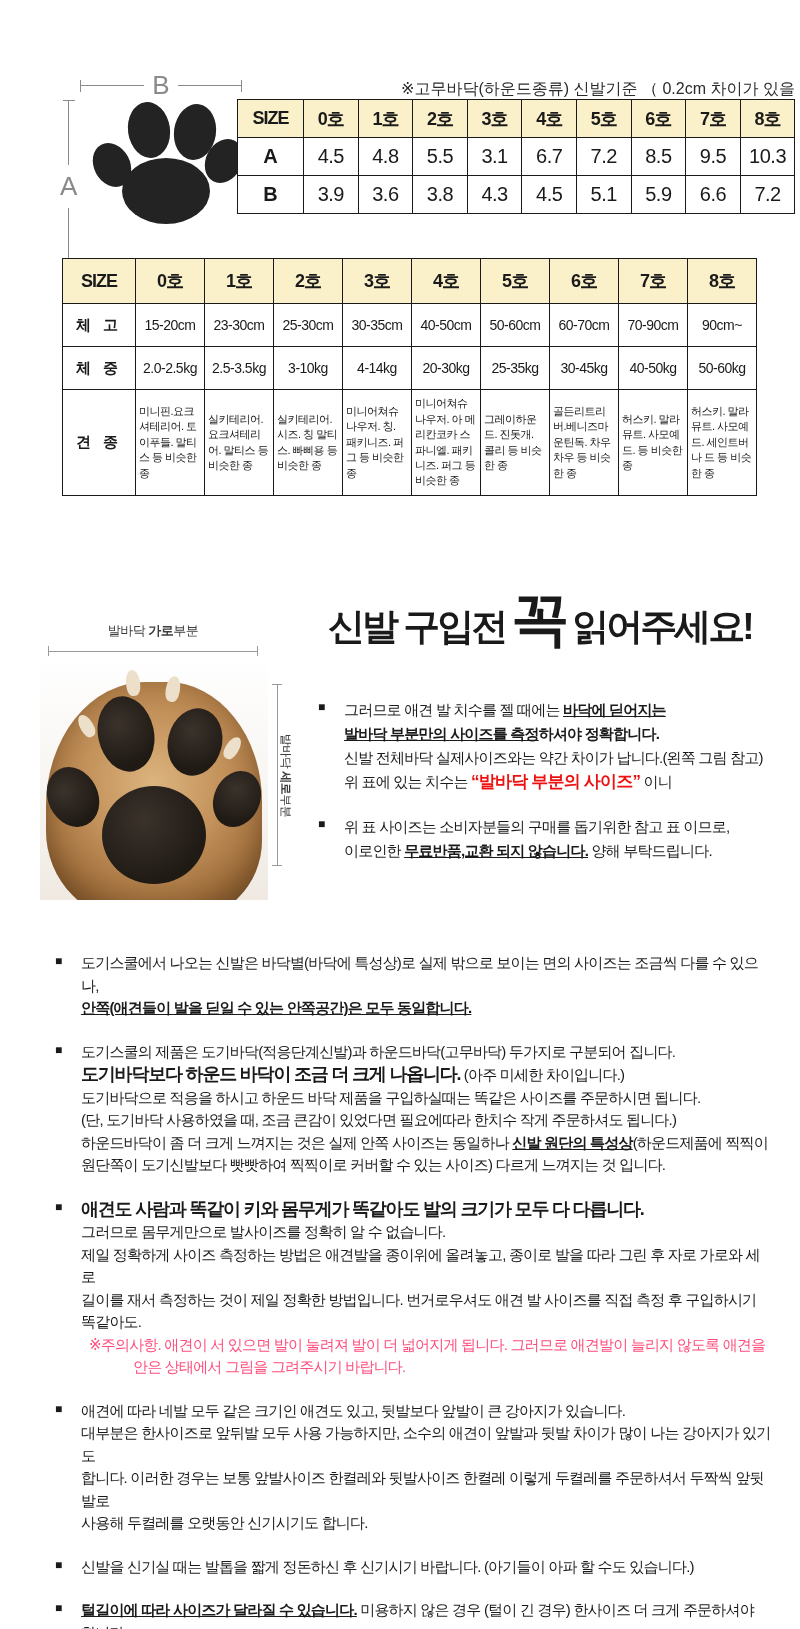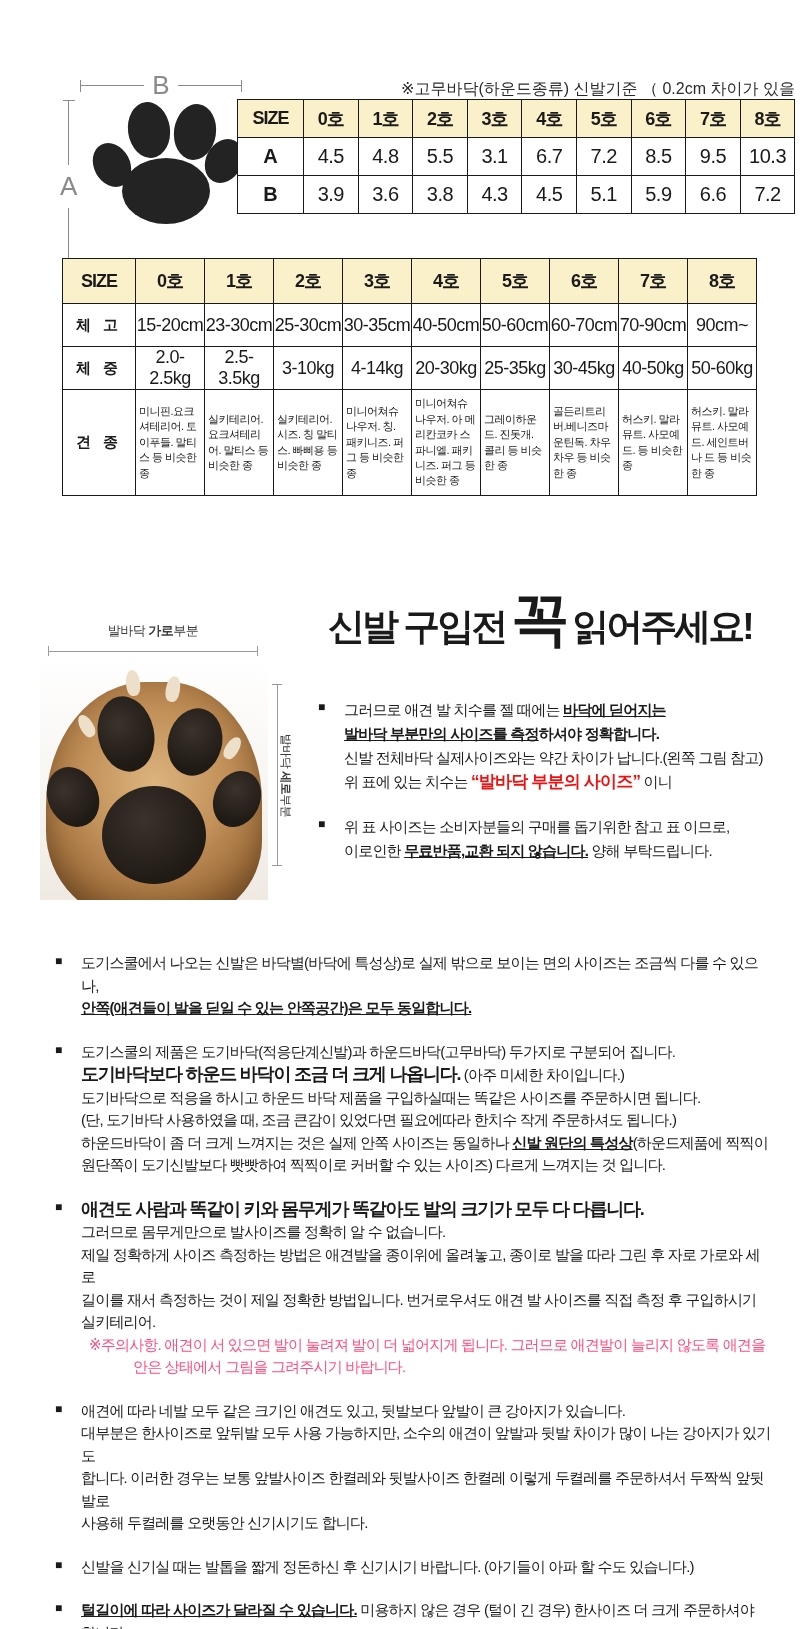--- a/index.html
+++ b/index.html
@@ -35,21 +35,21 @@
   #table1-wrap table{width:558px;}
   #table1-wrap tr{height:38px;}
   #table1-wrap tbody th{font-size:20px;font-weight:700;}
   #table1-wrap tbody td{font-size:20px;letter-spacing:-0.5px;}
   #table2-wrap{position:absolute;left:62px;top:258px;width:694px;}
   #table2-wrap table{width:694px;}
   #table2-wrap thead tr{height:45px;}
   #table2-wrap tbody tr{height:43px;}
   #table2-wrap tbody tr.tall{height:106px;}
   #table2-wrap tbody th{font-size:15px;font-weight:700;letter-spacing:4px;}
-  #table2-wrap tbody td{font-size:18px;letter-spacing:-0.5px;}
+  #table2-wrap tbody td{font-size:14px;letter-spacing:-0.5px;}
   #table2-wrap tbody tr.tall td{font-size:11px;text-align:left;padding:5px 3px;line-height:1.4;word-break:break-all;vertical-align:middle;letter-spacing:-0.5px;}
   
   #h-measure-label{position:absolute;left:50px;top:622px;width:206px;text-align:center;font-size:13px;color:#3c3c3c;letter-spacing:-0.5px;}
   #h-measure-label b{font-weight:800;}
   #h-measure{position:absolute;left:48px;top:646px;width:210px;display:flex;align-items:center;}
   #h-measure .tick{width:1px;height:10px;background:#9a9a9a;}
   #h-measure .mline{flex:1;height:1px;background:#9a9a9a;}
   #v-measure{position:absolute;left:272px;top:684px;height:182px;display:flex;flex-direction:column;align-items:center;}
   #v-measure .tick{height:1px;width:10px;background:#9a9a9a;}
   #v-measure .mline{flex:1;width:1px;background:#9a9a9a;}
@@ -322,21 +322,21 @@
         <div class="line"><span class="s-n">원단쪽이 도기신발보다 빳빳하여 찍찍이로 커버할 수 있는 사이즈) 다르게 느껴지는 것 입니다.</span></div>
       </div>
     </div>
     <div class="bullet">
       <div class="marker">■</div>
       <div class="content">
         <div class="line"><span class="s-big">애견도 사람과 똑같이 키와 몸무게가 똑같아도 발의 크기가 모두 다 다릅니다.</span></div>
         <div class="line"><span class="s-n">그러므로 몸무게만으로 발사이즈를 정확히 알 수 없습니다.</span></div>
         <div class="line"><span class="s-n">제일 정확하게 사이즈 측정하는 방법은 애견발을 종이위에 올려놓고, 종이로 발을 따라 그린 후 자로 가로와 세로</span></div>
         <div class="line"><span class="s-n">길이를 재서 측정하는 것이 제일 정확한 방법입니다. 번거로우셔도 애견 발 사이즈를 직접 측정 후 구입하시기</span></div>
-        <div class="line"><span class="s-n">실키테리어.</span></div>
+        <div class="line"><span class="s-n">똑같아도.</span></div>
         <div class="line"><span class="s-p">※주의사항. 애견이 서 있으면 발이 눌려져 발이 더 넓어지게 됩니다. 그러므로 애견발이 늘리지 않도록 애견을</span></div>
         <div class="line"><span class="s-p2">안은 상태에서 그림을 그려주시기 바랍니다.</span></div>
       </div>
     </div>
     <div class="bullet">
       <div class="marker">■</div>
       <div class="content">
         <div class="line"><span class="s-n">애견에 따라 네발 모두 같은 크기인 애견도 있고, 뒷발보다 앞발이 큰 강아지가 있습니다.</span></div>
         <div class="line"><span class="s-n">대부분은 한사이즈로 앞뒤발 모두 사용 가능하지만, 소수의 애견이 앞발과 뒷발 차이가 많이 나는 강아지가 있기도</span></div>
         <div class="line"><span class="s-n">합니다. 이러한 경우는 보통 앞발사이즈 한켤레와 뒷발사이즈 한켤레 이렇게 두켤레를 주문하셔서 두짝씩 앞뒷발로</span></div>

